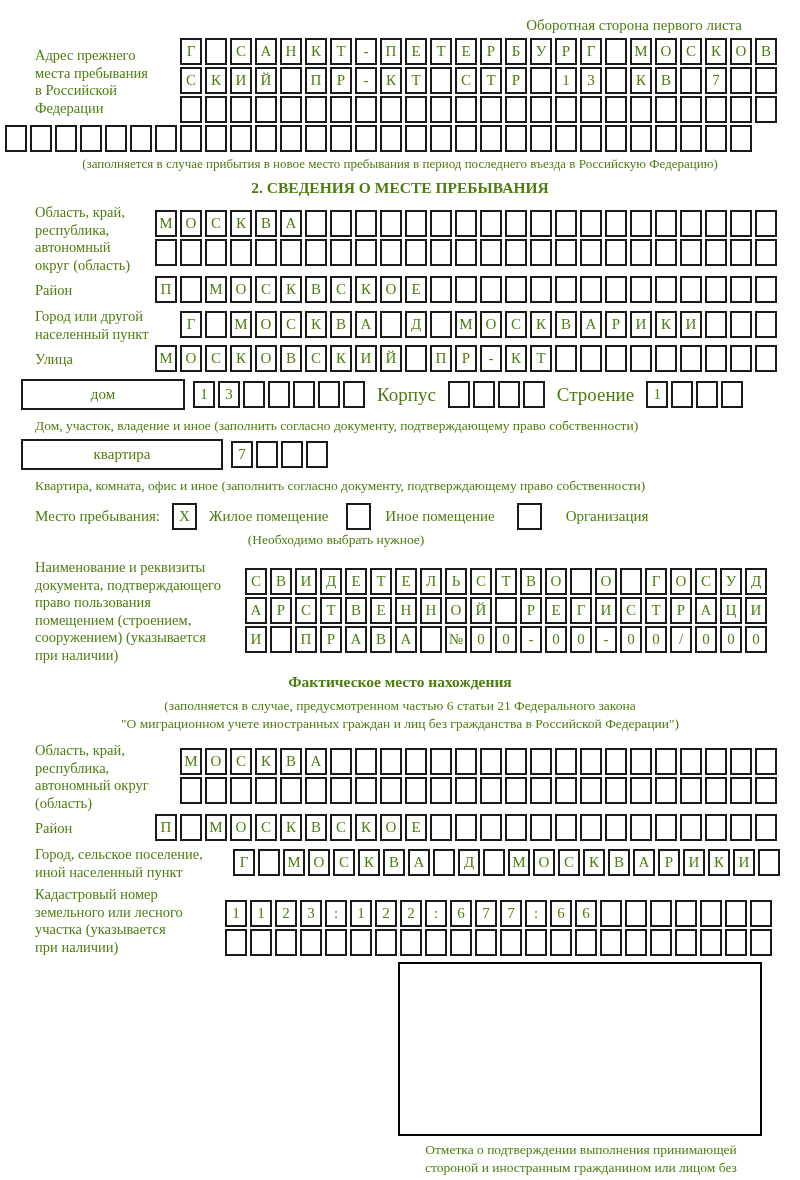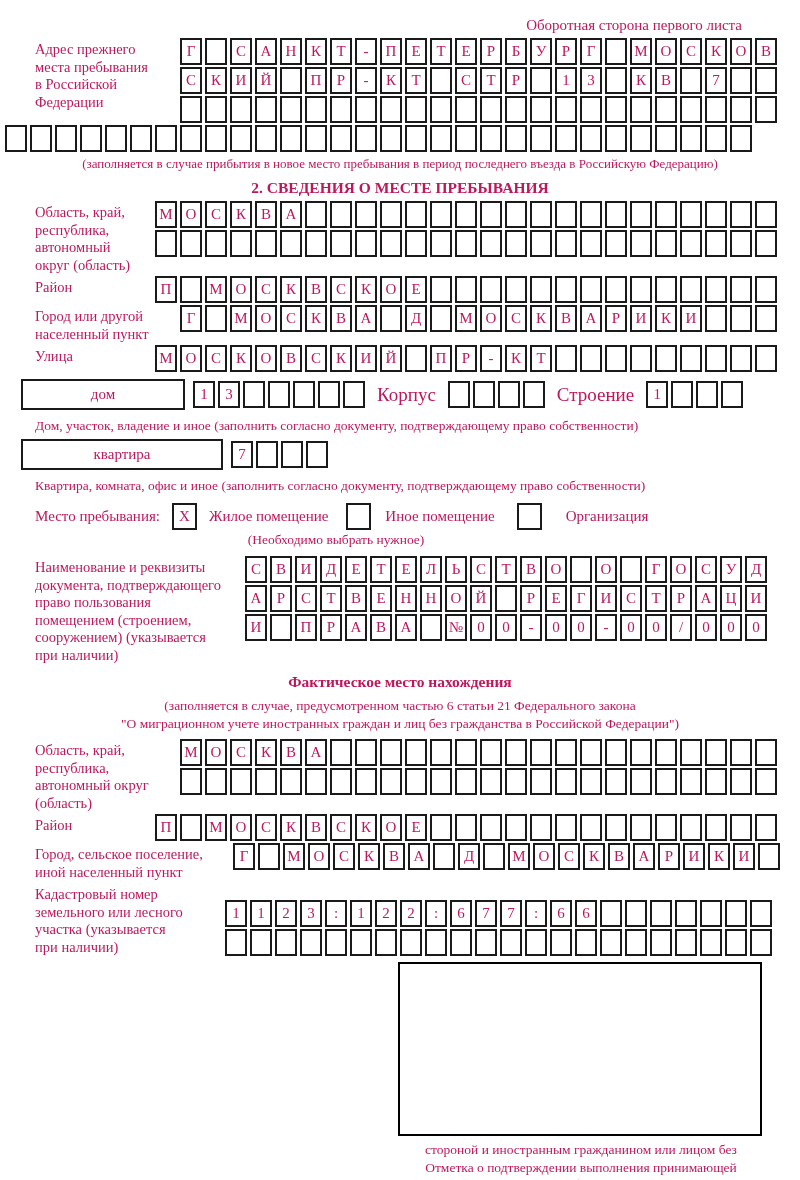--- a/index.html
+++ b/index.html
@@ -1,20 +1,20 @@
 <!DOCTYPE html>
 <html><head>
 <meta charset="utf-8">
 <style>
   html,body{margin:0;padding:0;background:#fff;}
-  .page{position:relative;width:800px;height:1180px;overflow:hidden;background:#fff;color:#be185d;
+  .page{position:relative;width:800px;height:1180px;overflow:hidden;background:#fff;color:#4d7c0f;
         font-family:"Liberation Serif","DejaVu Serif",serif;}
   .header-note{padding-top:17px;padding-right:58px;text-align:right;font-size:15px;}
 
-  .frow{display:flex;align-items:flex-start;}
+  .frow{display:flex;align-items:center;}
   .flabel{box-sizing:border-box;flex:none;padding-left:35px;font-size:14.5px;line-height:17.5px;padding-top:3px;}
   .w180{width:180px}.w155{width:155px}.w233{width:233px}.w225{width:225px}.w245{width:245px}
   .cellrows{display:flex;flex-direction:column;gap:2px;}
   .cellrow{display:flex;gap:3px;}
   .cell{box-sizing:border-box;flex:none;width:22px;height:27px;border:2px solid #1a1a1a;
         display:flex;align-items:center;justify-content:center;font-size:15px;line-height:1;background:#fff;}
   .fullrow{margin-left:5px;margin-top:2px;}
 
   .center-note{margin-top:4px;text-align:center;font-size:13px;}
   .sec-title{margin-top:7px;text-align:center;font-weight:bold;font-size:15.5px;}
@@ -649,19 +649,19 @@
           <div class="cell"></div>
           <div class="cell"></div>
           <div class="cell"></div>
           <div class="cell"></div>
         </div>
     </div>
   </div>
 
   <div class="stamp-box"></div>
   <div class="stamp-caption">
+    <div>Отметка о подтверждении выполнения принимающей</div>
     <div>стороной и иностранным гражданином или лицом без</div>
-    <div>Отметка о подтверждении выполнения принимающей</div>
     <div>гражданства действий, необходимых для его постановки</div>
 
   </div>
 
 </div>
 
 </body></html>

